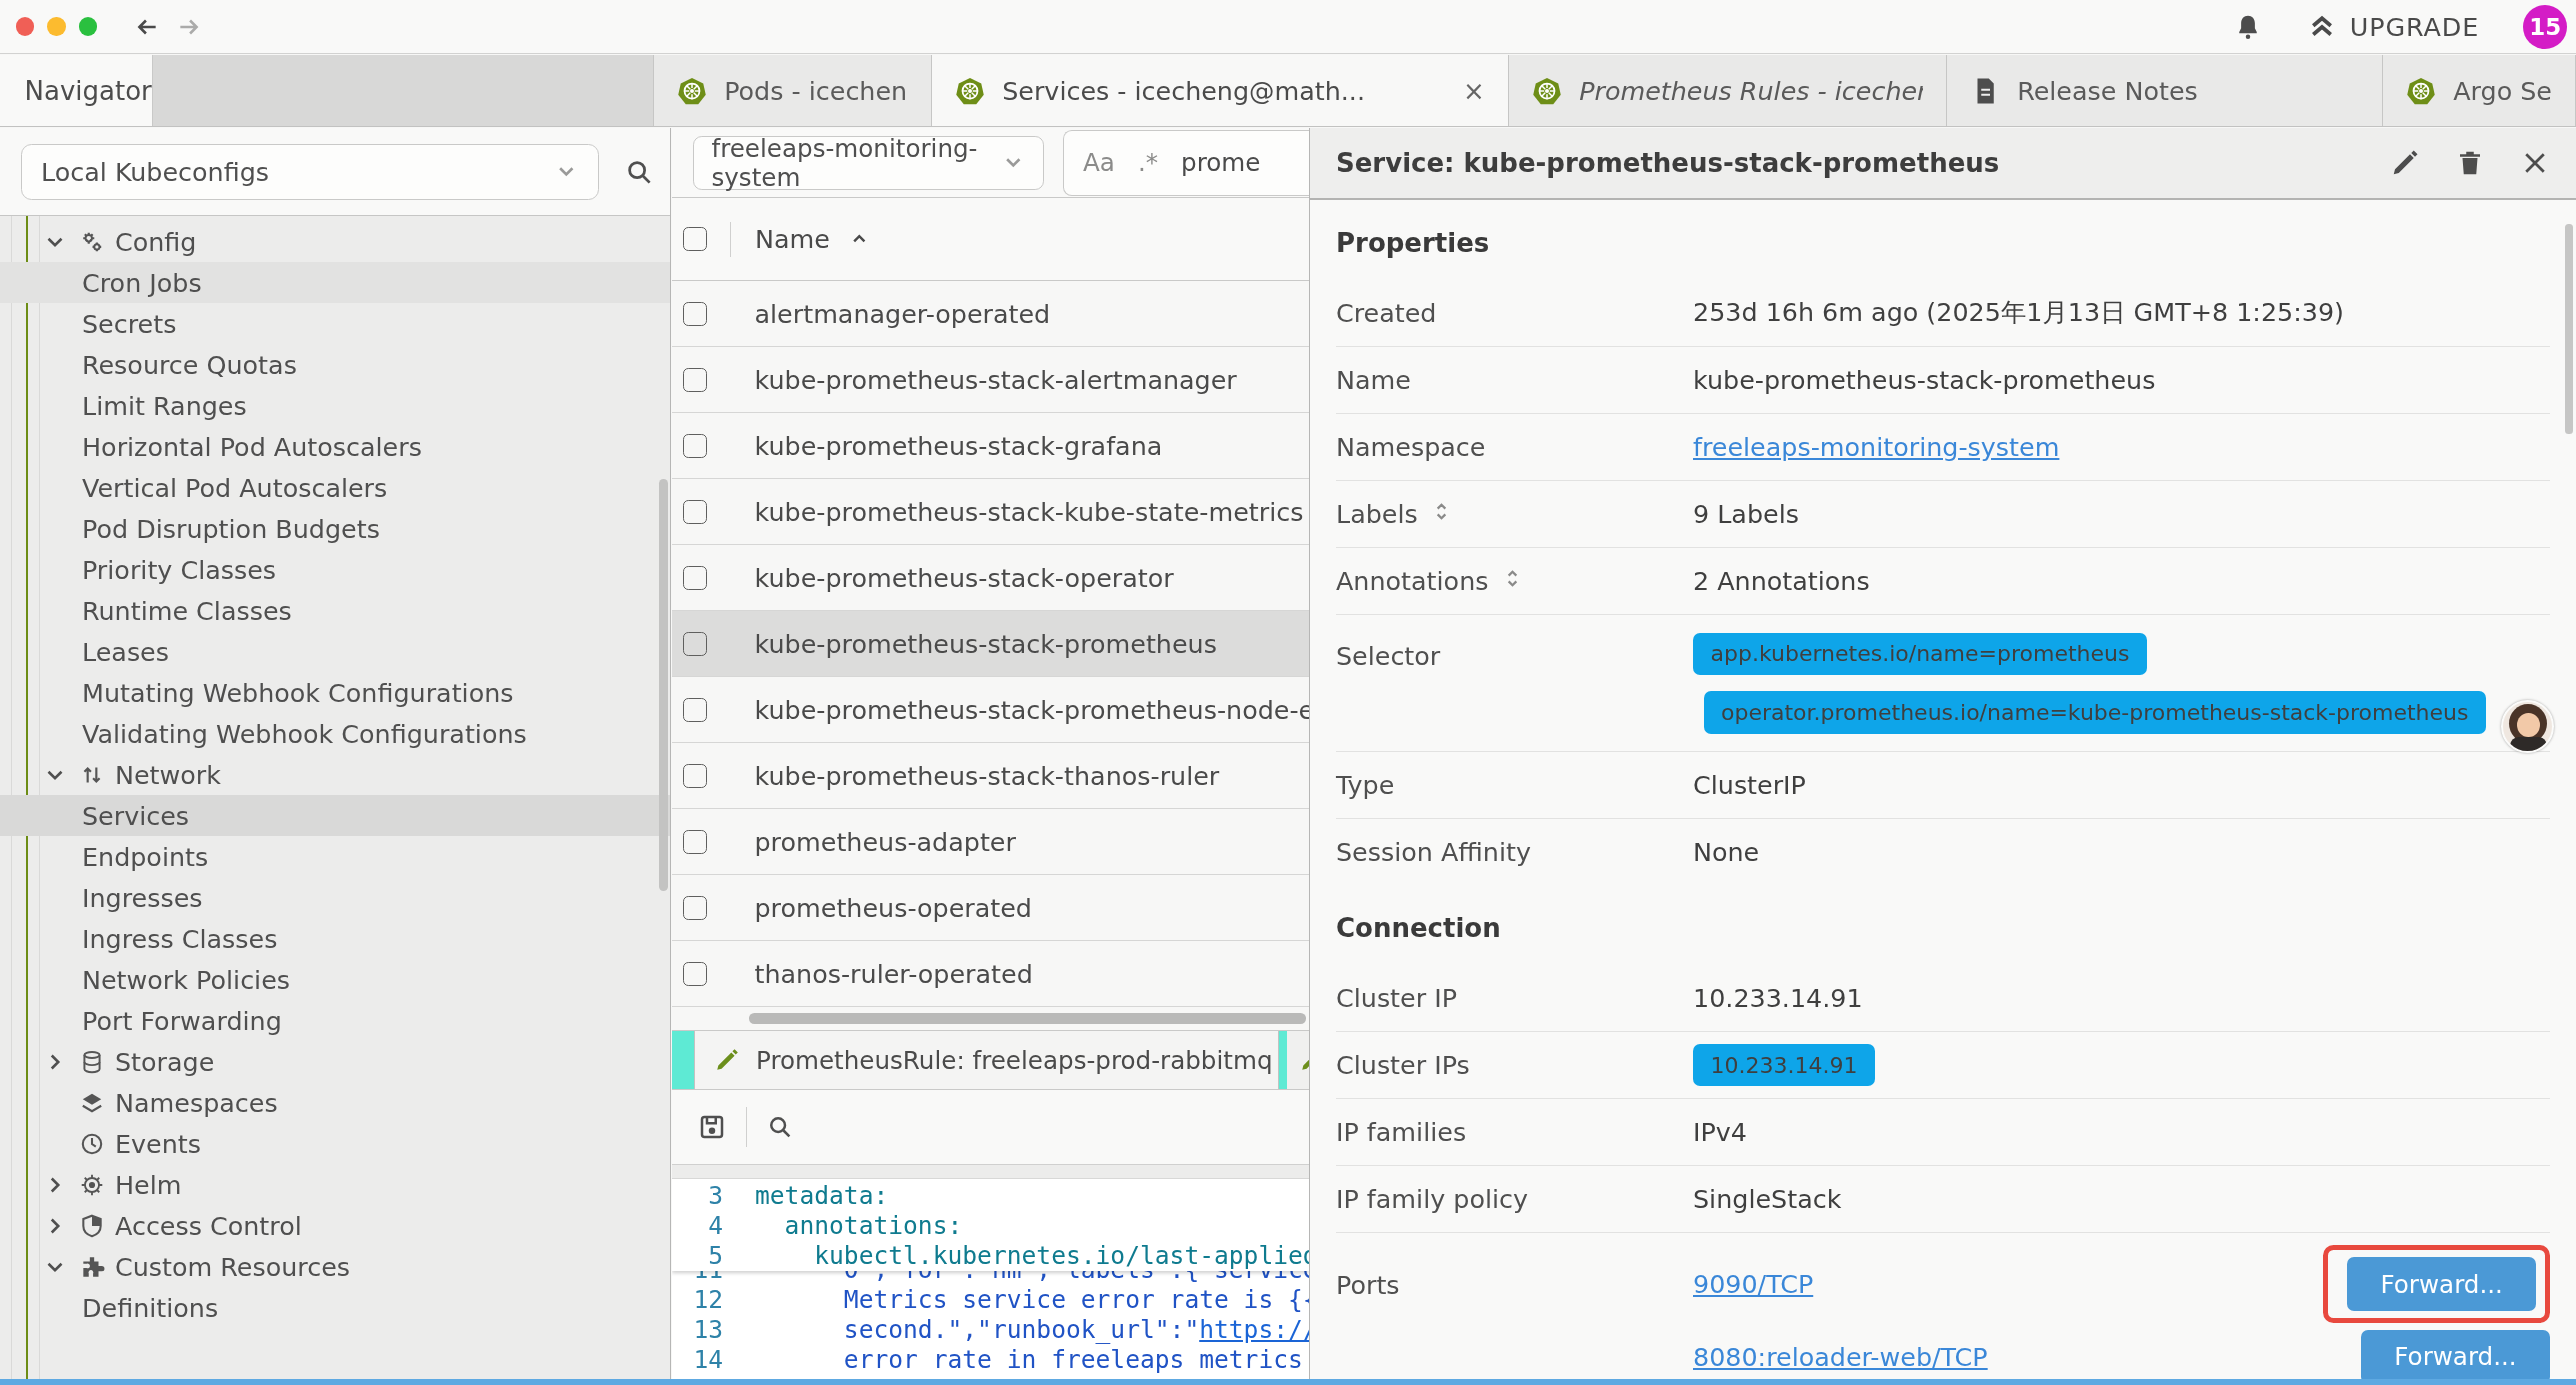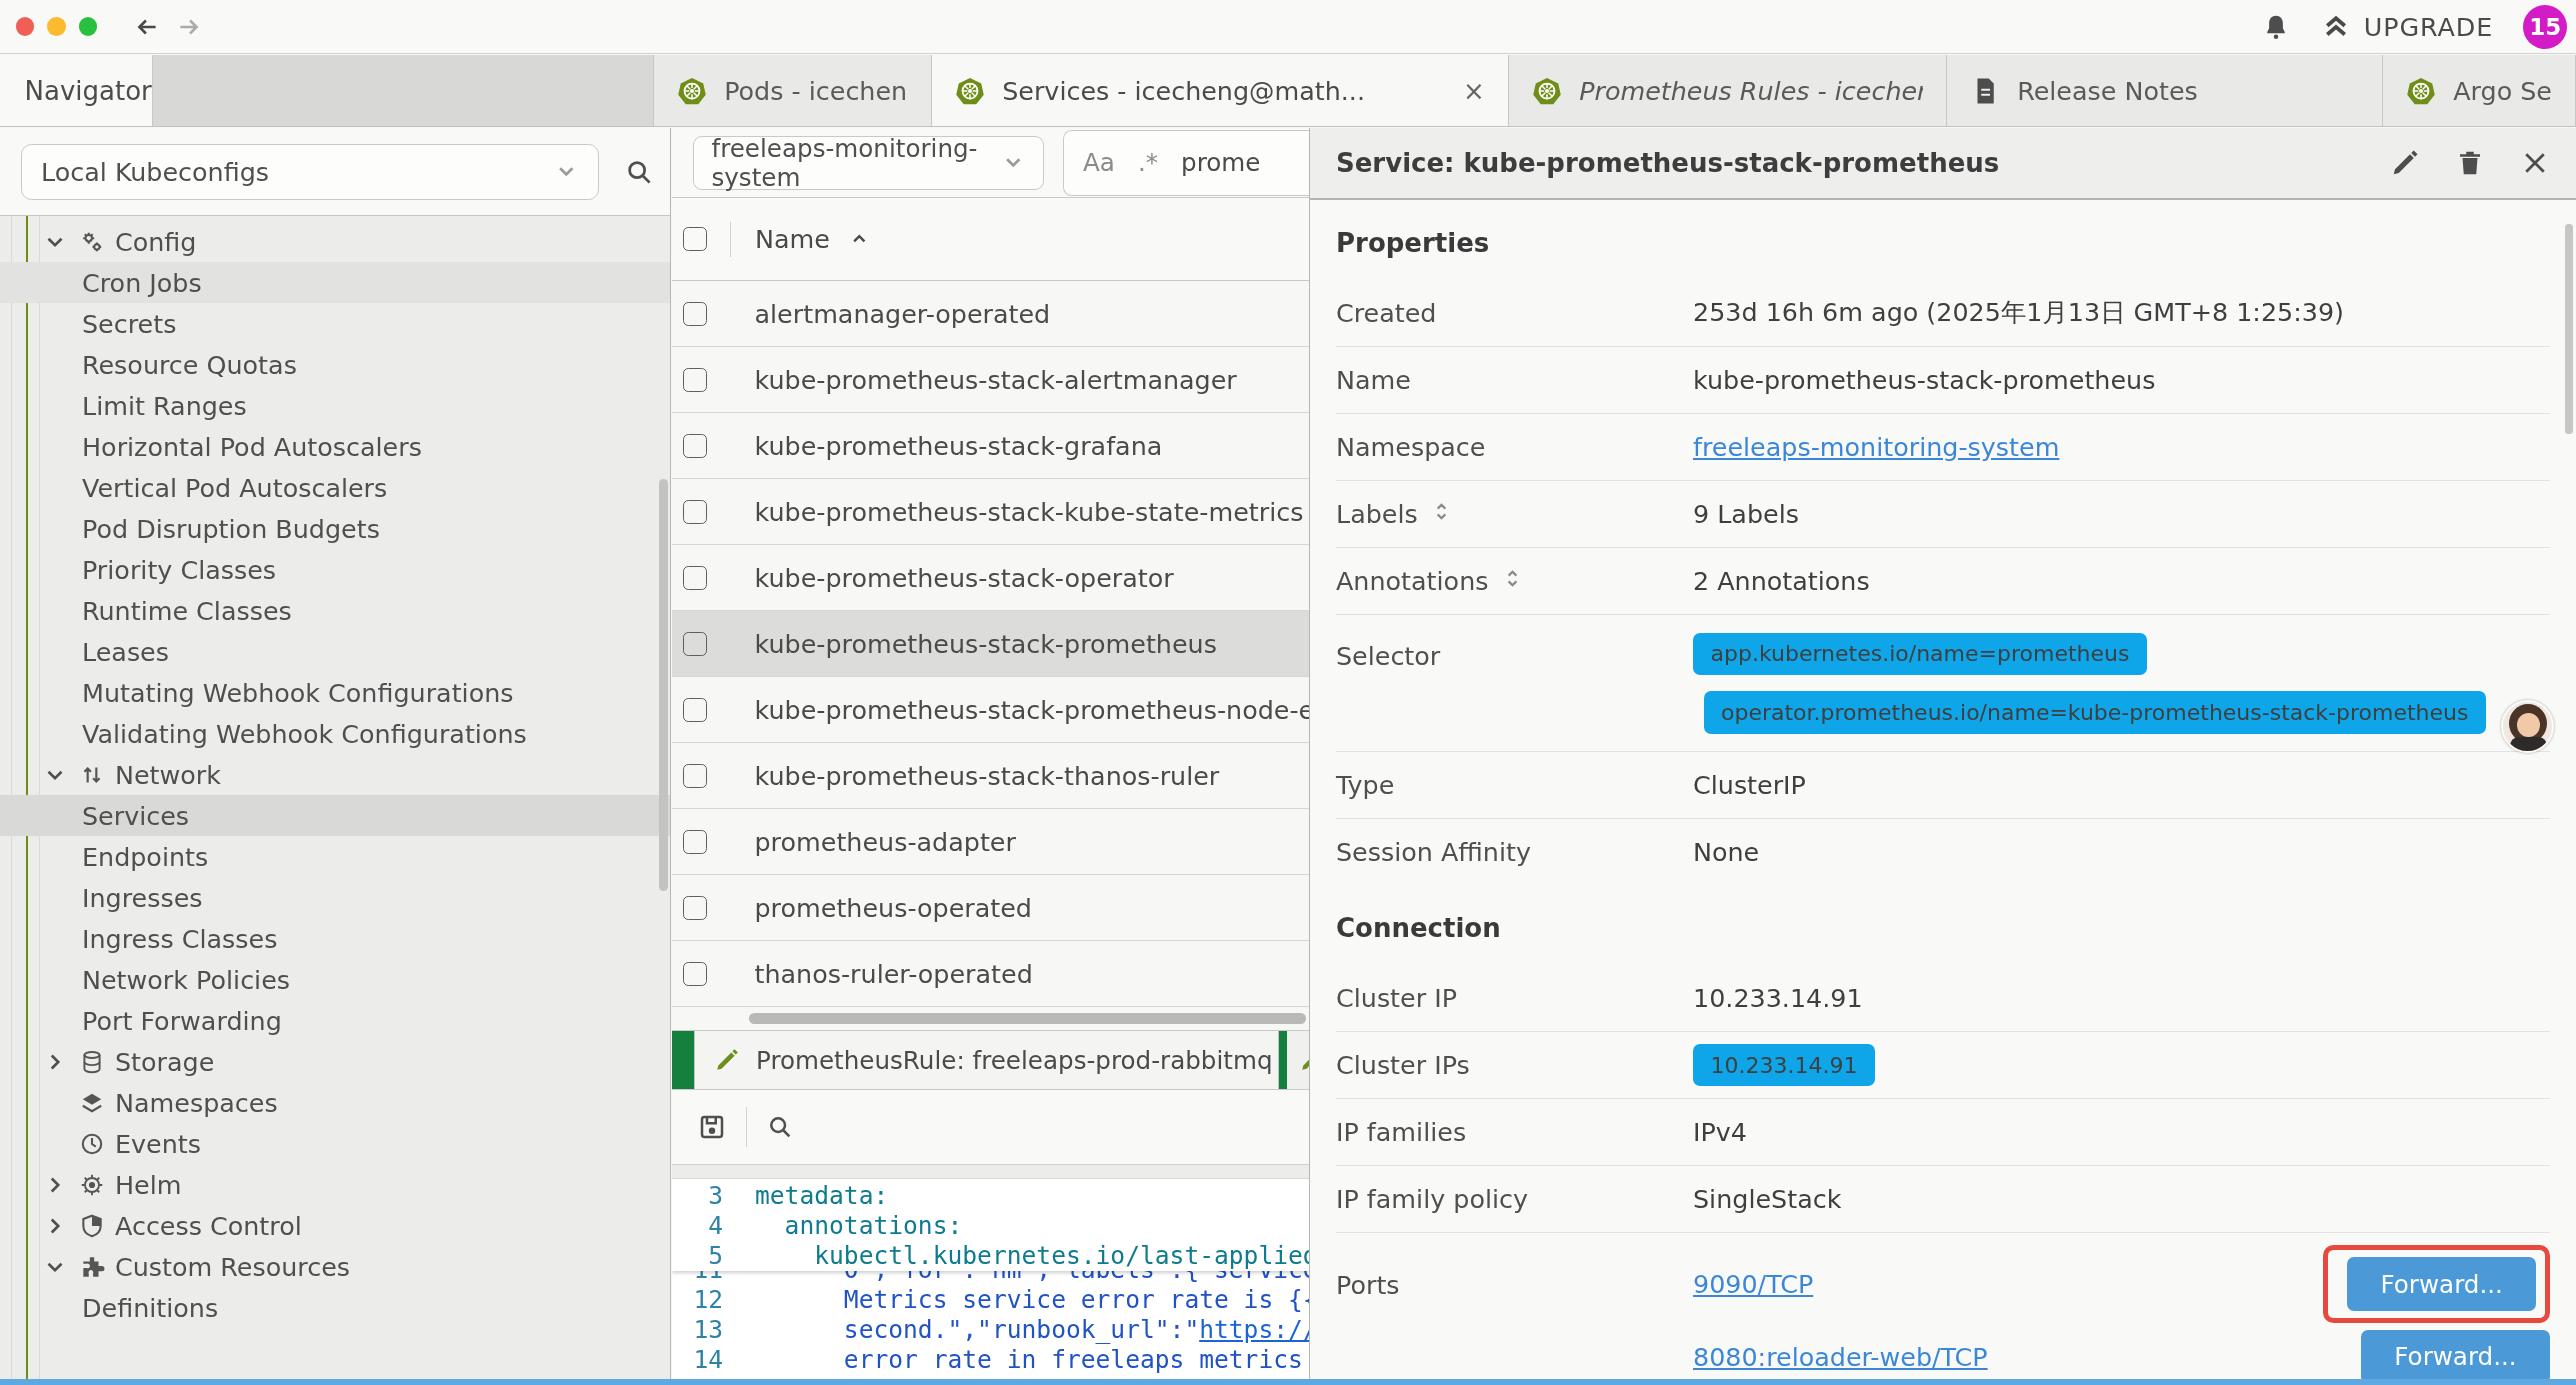--- a/index.html
+++ b/index.html
@@ -7,21 +7,21 @@
     font-family:"DejaVu Sans","Liberation Sans",sans-serif; background:#f7f7f6; color:#4a4a4a; }
 
   
   .titlebar { position:absolute; left:0; top:0; width:2576px; height:54px; background:#f9f9f8;
     display:flex; align-items:center; border-bottom:0.9px solid #d2d2d1; }
   .lights { display:flex; gap:13px; margin-left:16px; }
   .light { width:18.4px; height:18.4px; border-radius:50%; }
   .light.r { background:#f05f56; } .light.y { background:#fcbb2f; } .light.g { background:#2ac03f; }
   .navarrow { margin-left:37px; width:26px; height:26px; }
   .navarrow svg { width:26px; height:26px; }
-  .titlebar .right { margin-left:auto; display:flex; align-items:center; gap:30px; margin-right:8.8px; }
+  .titlebar .right { margin-left:auto; display:flex; align-items:center; gap:44px; margin-right:8.8px; }
   .upgrade { display:flex; align-items:center; gap:12.3px; font-size:25.4px; color:#4a4a4a; letter-spacing:0.9px; }
   .badge { width:44px; height:44px; border-radius:50%; background:#d41cc6; color:#fff;
     font-size:23px; font-weight:bold; display:flex; align-items:center; justify-content:center; margin-right:0px; }
 
   
   .tabbar { position:absolute; left:0; top:55px; width:2576px; height:72px; background:#d8d8d7;
     display:flex; border-bottom:0.9px solid #c2c2c1; }
   .navtab { width:154px; height:100%; background:#f9f9f8; display:flex; align-items:center;
     padding-left:24.6px; font-size:26px; color:#4c4c4c; border-right:0.9px solid #c9c9c8; }
   .tabgap { width:516px; height:100%; }
@@ -81,21 +81,21 @@
   .thead .vdiv { width:0.9px; height:35px; background:#d0d0cf; margin-left:23px; }
   .thead .hname { margin-left:24.6px; font-size:25.4px; color:#4a4a4a; }
   .thead .sortcaret { margin-left:17.5px; color:#4a4a4a; }
   .trow { height:66px; display:flex; align-items:center; border-bottom:0.9px solid #d6d6d5; font-size:25.4px; color:#4a4a4a;
     white-space:nowrap; overflow:hidden; }
   .trow .rname { margin-left:48px; }
   .trow.selected { background:#dcdcdb; }
   .hscroll { height:23px; position:relative; }
   .hscroll .thumb { position:absolute; left:77px; right:3.5px; top:6.1px; height:10.5px; background:#b9b9b8; border-radius:5.3px; }
 
-  .ed-tabs { height:60px; background:#15803d; border-top:0.9px solid #c9c9c8; border-bottom:0.9px solid #c9c9c8;
+  .ed-tabs { height:60px; background:#5eead4; border-top:0.9px solid #c9c9c8; border-bottom:0.9px solid #c9c9c8;
     display:flex; align-items:stretch;gap:8px; }
   .ed-tab { margin-left:22px; width:585px; background:#f4f4f3; border-left:0.9px solid #c2c2c1; border-right:0.9px solid #c2c2c1;
     display:flex; align-items:center; gap:16px; padding:0 19px; font-size:24.6px; color:#4a4a4a; white-space:nowrap; overflow:hidden; }
   .ed-tab2 { flex:1; border-right:none; display:flex; align-items:center; padding-left:12.3px; background:#f0f0ef; overflow:hidden; }
   .pencil-green svg { width:26px; height:26px; display:block; }
   .ed-toolbar { height:75px; background:#f9f9f8; border-bottom:0.9px solid #d0d0cf; display:flex; align-items:center; }
   .ed-toolbar .floppy { margin-left:24.6px; }
   .ed-toolbar .vdiv { width:0.9px; height:40px; background:#d0d0cf; margin-left:19px; }
   .ed-toolbar .mag { margin-left:19px; }
   .ed-gap { height:14px; background:#ececeb; border-bottom:0.9px solid #d8d8d7; }

